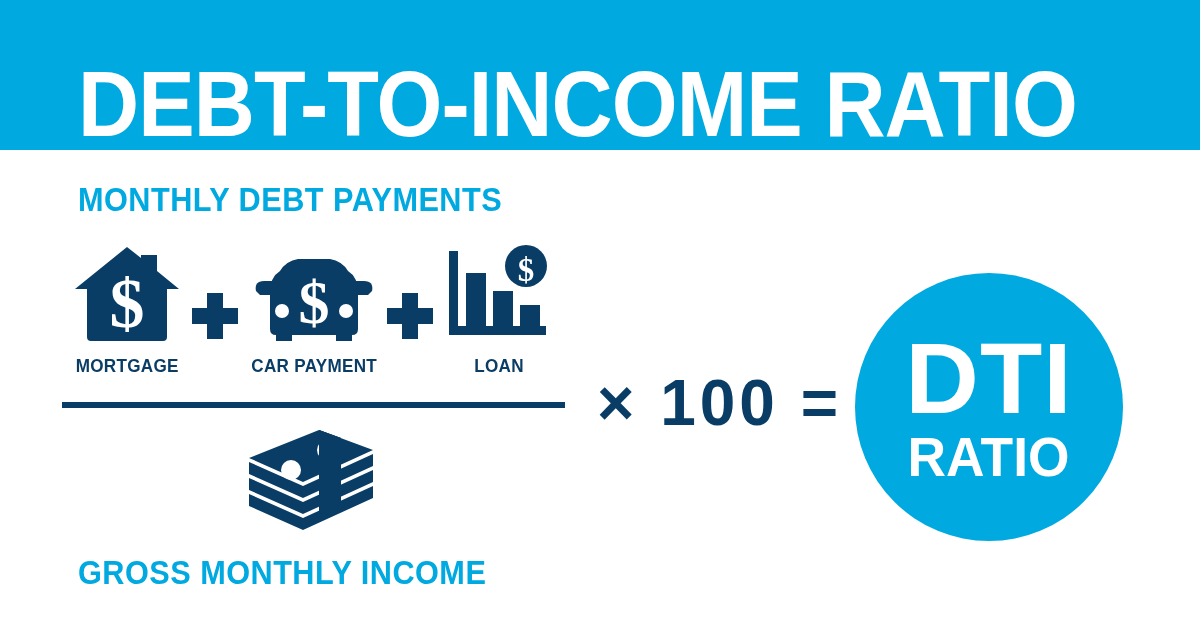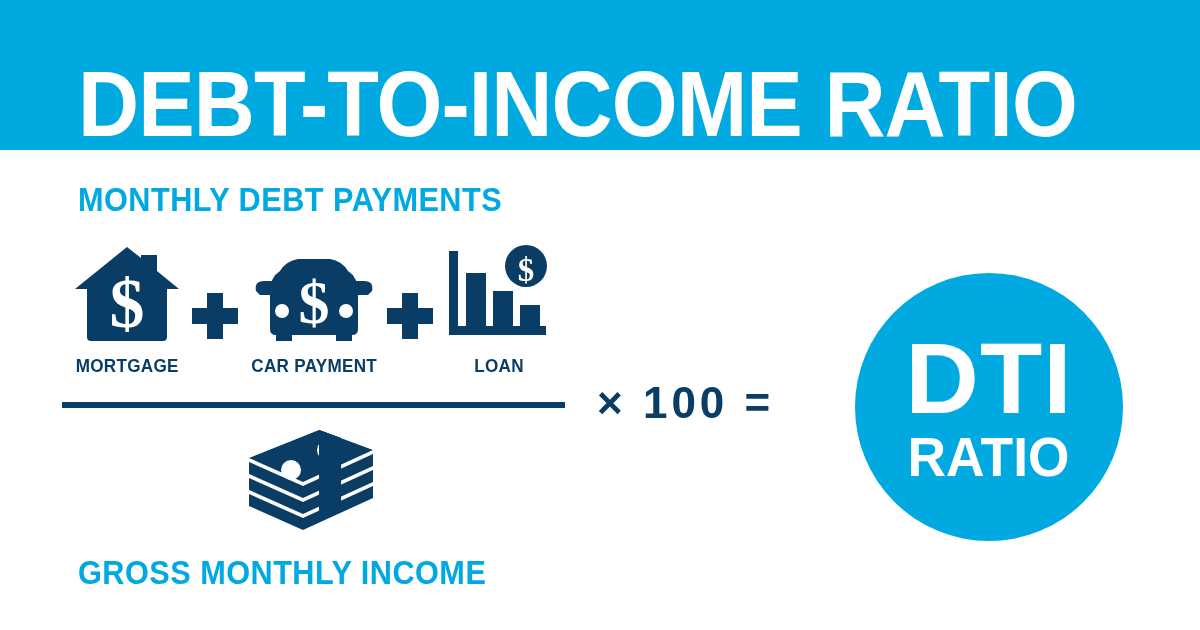--- a/index.html
+++ b/index.html
@@ -101,21 +101,21 @@
     width:503px; height:6px;
     background:#0A3D66;
   }
 
   
   #formula-expression{
     position:absolute;
     left:597px; top:372px;
     color:#0A3D66;
     font-weight:bold;
-    font-size:44px;
+    font-size:64px;
     line-height:62px;
     letter-spacing:4px;
     white-space:nowrap;
   }
 
   
   #money-stack-box{
     position:absolute;
     left:245px; top:428px;
     width:145px; height:105px;

